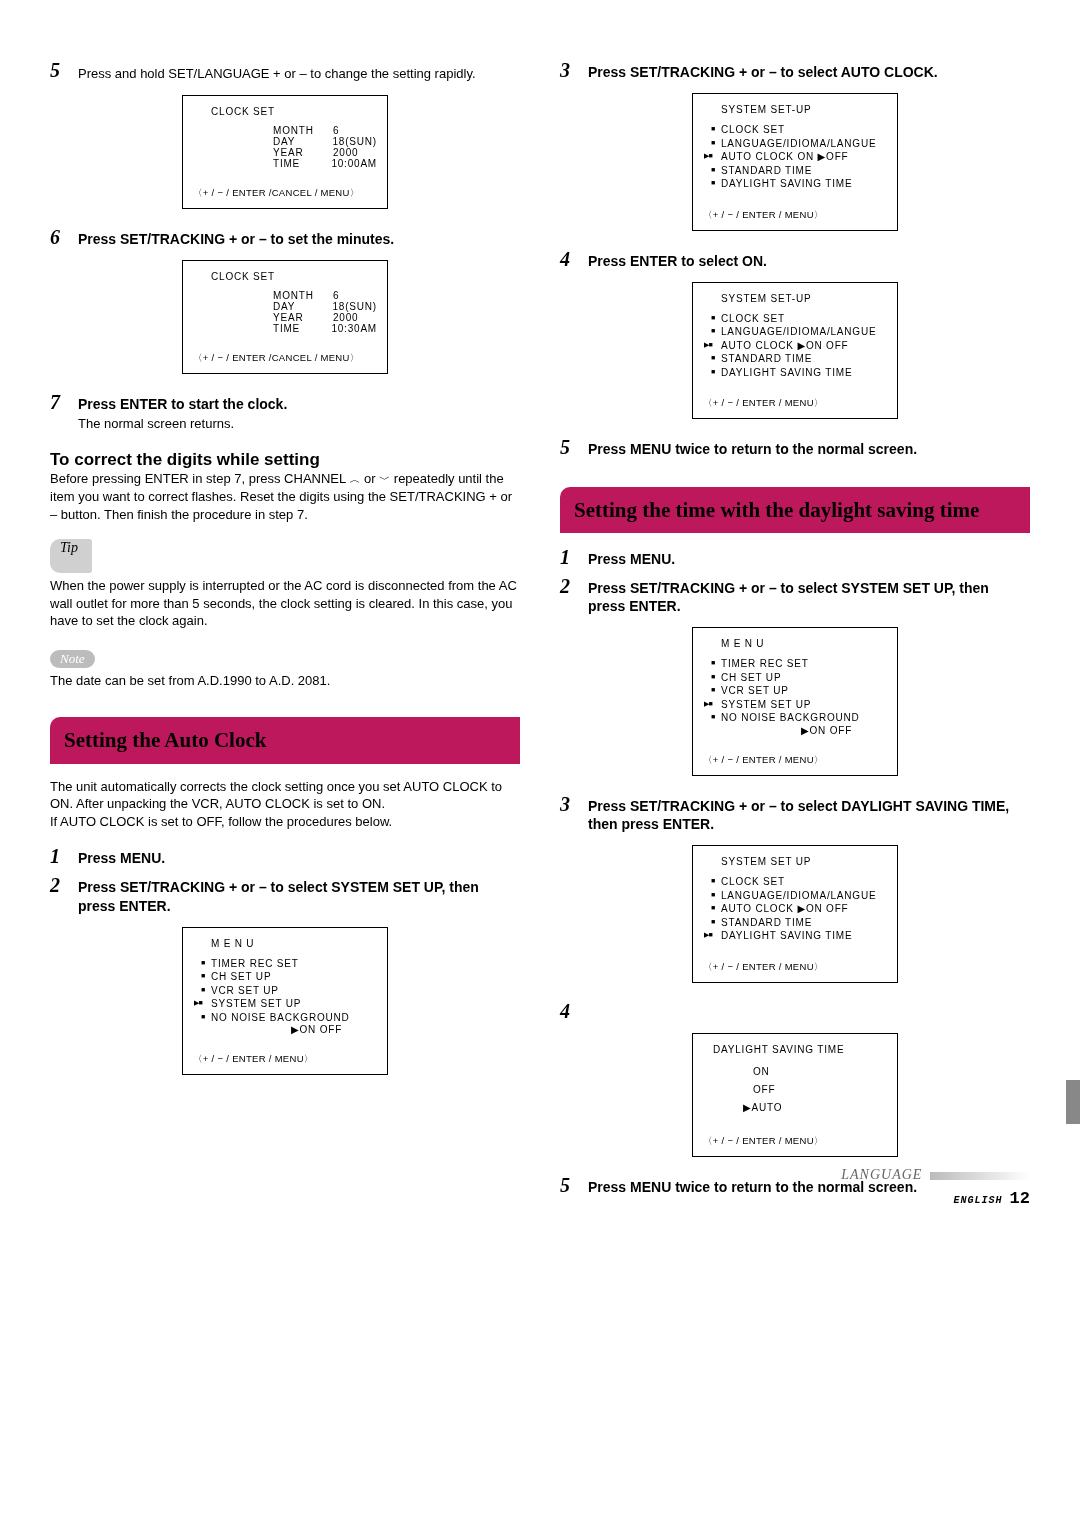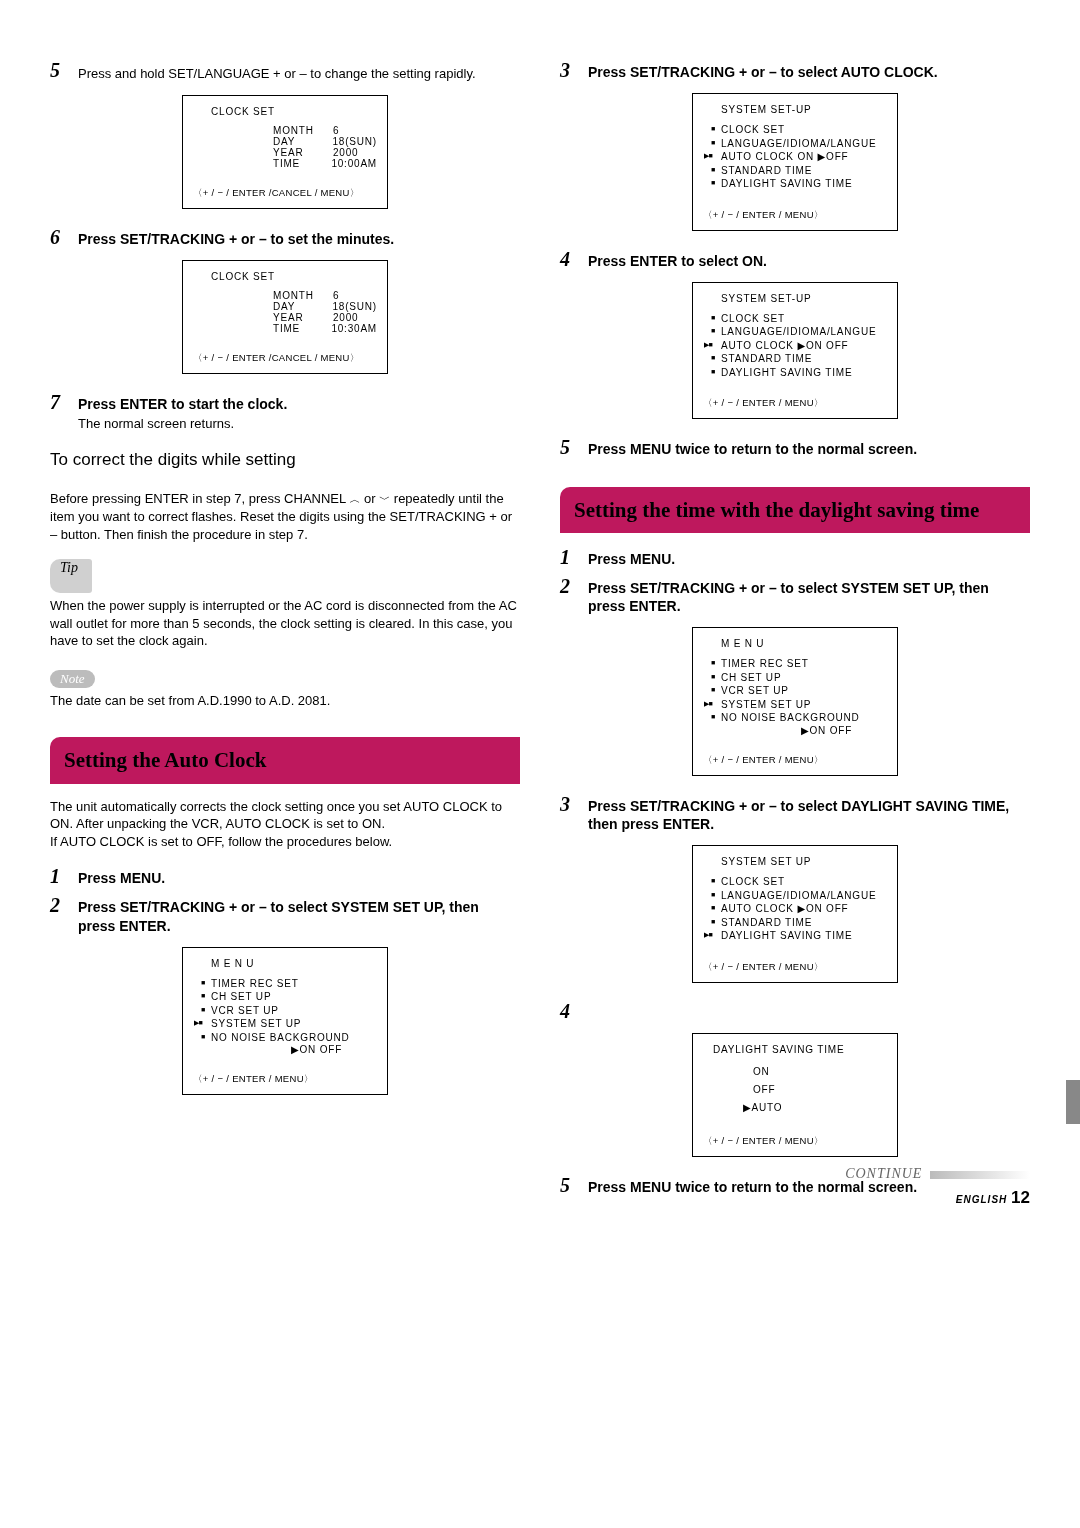--- a/index.html
+++ b/index.html
@@ -19,21 +19,21 @@
     font-family: Georgia, 'Times New Roman', serif;
     font-style: italic;
     font-size: 20px;
     font-weight: bold;
     line-height: 1;
     min-width: 18px;
   }
   .step-body { flex: 1; padding-top: 3px; }
   .step-title { font-weight: bold; font-size: 14px; line-height: 1.3; }
   .step-text { font-size: 13px; line-height: 1.35; margin-top: 2px; }
-  .subsection-title { font-weight: normal; font-size: 17px; margin-top: 18px; margin-bottom: 20px; }
+  .subsection-title { font-weight: bold; font-size: 17px; margin-top: 18px; margin-bottom: 0; }
   .paragraph { font-size: 13px; line-height: 1.35; }
   .tip-label {
     display: inline-block;
     background: #d0d0d0;
     border-radius: 10px 3px 3px 10px;
     padding: 1px 14px 17px 10px;
     font-style: italic;
     font-family: Georgia, serif;
     font-size: 14px;
     margin-top: 16px;
@@ -106,20 +106,21 @@
     background: linear-gradient(to right, #bbb, #fff);
     vertical-align: middle;
     margin-left: 4px;
   }
   .page-label {
     font-size: 10px;
     font-style: italic;
     font-weight: bold;
     letter-spacing: 1px;
     margin-top: 6px;
+    font-family: Liberation Mono, monospace;
   }
   .page-num { font-size: 17px; font-style: normal; letter-spacing: 0;}
   .side-tab {
     position: absolute;
     right: 0;
     top: 1080px;
     width: 14px;
     height: 44px;
     background: #888;
   }
@@ -362,20 +363,20 @@
         </div>
     </div>
 
   </div>
 </div>
 
 <div class="side-tab"></div>
 
 <div class="footer-row">
   <div>
-    <span class="continue">CONTINUE</span>
+    <span class="continue">LANGUAGE</span>
     <span class="continue-bar"></span>
   </div>
   <div class="page-label">
     <span>ENGLISH</span>
     <span class="page-num">12</span>
   </div>
 </div>
 
 </body></html>

